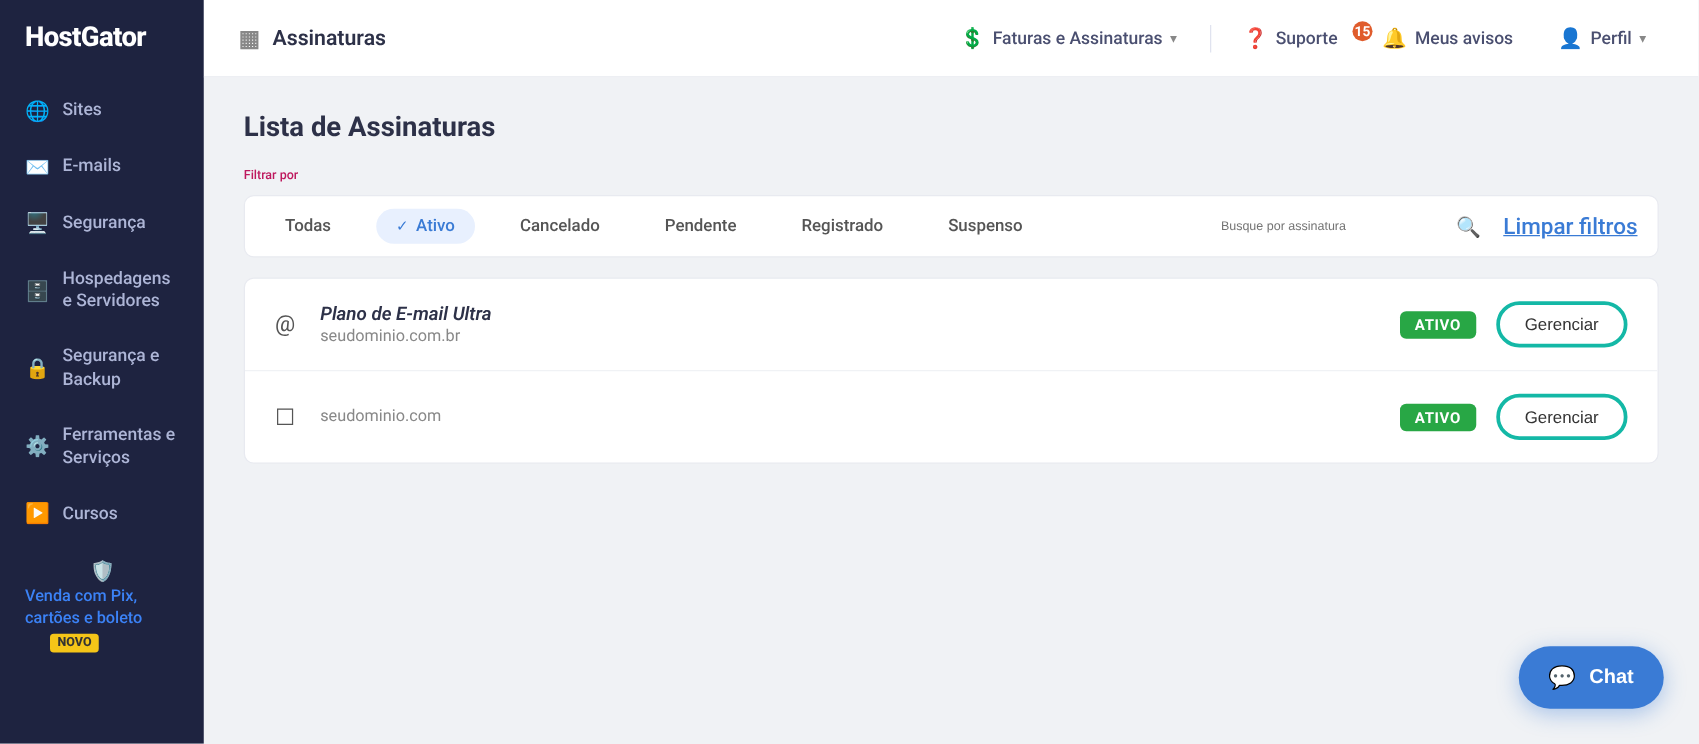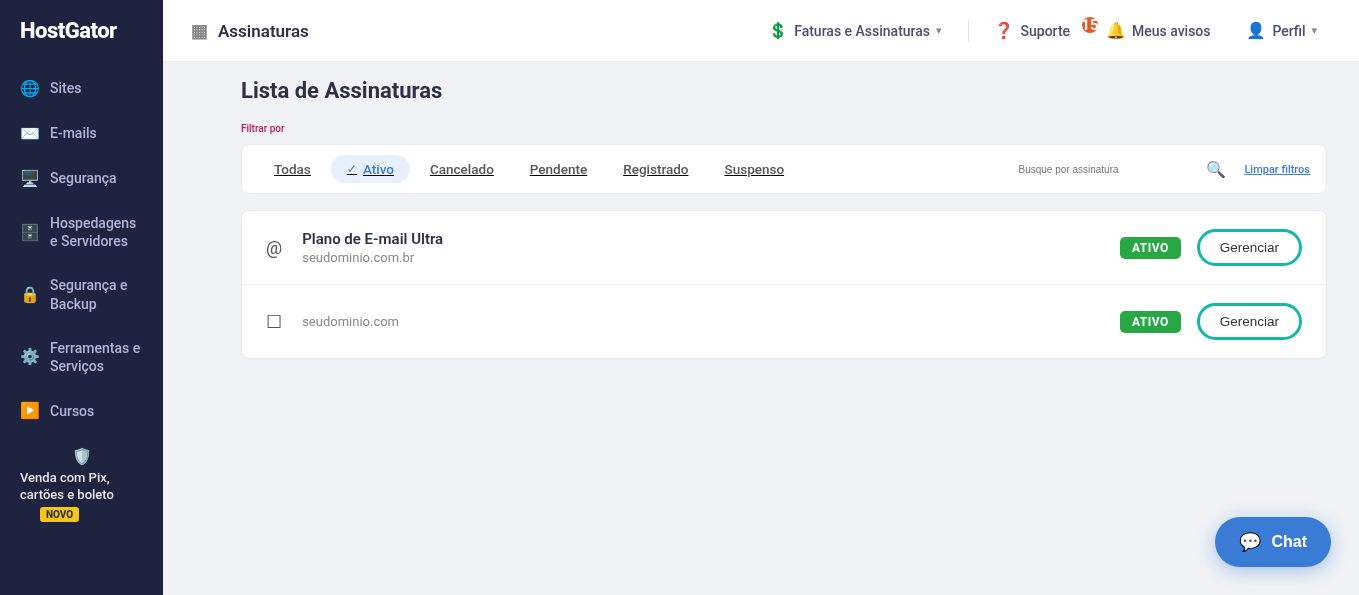--- a/index.html
+++ b/index.html
@@ -36,21 +36,21 @@
     }
     .sidebar-item .icon { font-size: 16px; width: 18px; text-align: center; flex-shrink: 0; }
     .sidebar-item-label { line-height: 1.3; }
     .sidebar-promo {
       padding: 14px 20px;
       display: flex;
       flex-direction: column;
       gap: 4px;
       cursor: pointer;
     }
-    .sidebar-promo-text { color: #e5e5e5; font-size: 13px; font-weight: 500; line-height: 1.3; }
+    .sidebar-promo-text { color: #3b82f6; font-size: 13px; font-weight: 500; line-height: 1.3; }
     .novo-badge {
       display: inline-block;
       background: #f5c518;
       color: #333;
       font-size: 10px;
       font-weight: 800;
       padding: 2px 6px;
       border-radius: 3px;
       margin-top: 3px;
       width: fit-content;
@@ -108,58 +108,57 @@
       position: relative;
       display: flex;
       align-items: center;
     }
     .notif-badge {
       position: absolute;
       top: -4px;
       right: 28px;
       background: #e05c2c;
       color: #fff;
-      font-size: 15px;
+      font-size: 11px;
       font-weight: 700;
       border-radius: 50%;
       width: 16px;
       height: 16px;
       display: flex;
       align-items: center;
       justify-content: center;
     }
     .divider-v { width: 1px; height: 22px; background: #e0e3ef; margin: 0 4px; }
 
     
     .content {
       flex: 1;
-      padding: 16px 32px;
+      padding: 28px 32px;
       overflow-y: auto;
       position: relative;
-      margin-left: 46px;
     }
     .page-heading {
       font-size: 22px;
       font-weight: 700;
       color: #2d3148;
       margin-bottom: 20px;
     }
     .filter-section { margin-bottom: 0; }
     .filter-label { font-size: 10px; color: #be185d; font-weight: 500; margin-bottom: 10px; }
     .filter-bar {
       display: flex;
       align-items: center;
       gap: 4px;
       background: #fff;
       border: 1px solid #e8eaf0;
       border-radius: 8px;
       padding: 10px 16px;
       margin-bottom: 16px;
     }
-    .filter-tabs { display: flex; align-items: center; gap: 4px; flex: 1; text-decoration: underline; }
+    .filter-tabs { display: flex; align-items: center; gap: 20px; flex: 1; }
     .filter-tab {
       padding: 6px 16px;
       border-radius: 20px;
       font-size: 13.5px;
       font-weight: 500;
       cursor: pointer;
       color: #555;
       display: flex;
       align-items: center;
       gap: 6px;
@@ -179,21 +178,21 @@
       border: none;
       outline: none;
       font-size: 10px;
       color: #888;
       background: transparent;
       width: 180px;
     }
     .search-icon { color: #3a7bd5; font-size: 16px; cursor: pointer; }
     .clear-filters {
       color: #3a7bd5;
-      font-size: 11px;
+      font-size: 18px;
       font-weight: 500;
       cursor: pointer;
       text-decoration: underline;
       margin-left: 14px;
       white-space: nowrap;
     }
 
     
     .subscription-list {
       background: #fff;
@@ -204,21 +203,21 @@
     .subscription-row {
       display: flex;
       align-items: center;
       padding: 18px 24px;
       border-bottom: 1px solid #f0f2f5;
       gap: 16px;
     }
     .subscription-row:last-child { border-bottom: none; }
     .sub-icon { font-size: 18px; color: #555; margin-right: 4px; flex-shrink: 0; }
     .sub-info { display: flex; flex-direction: column; gap: 2px; flex: 1; }
-    .sub-name { font-size: 15px; font-weight: 600; color: #2d3148; }
+    .sub-name { font-size: 15px; font-weight: 600; color: #2d3148; font-style: italic; }
     .sub-domain { font-size: 13px; color: #888; }
     .status-badge {
       background: #28a745;
       color: #fff;
       font-size: 12px;
       font-weight: 700;
       padding: 4px 12px;
       border-radius: 5px;
       letter-spacing: 0.5px;
     }

